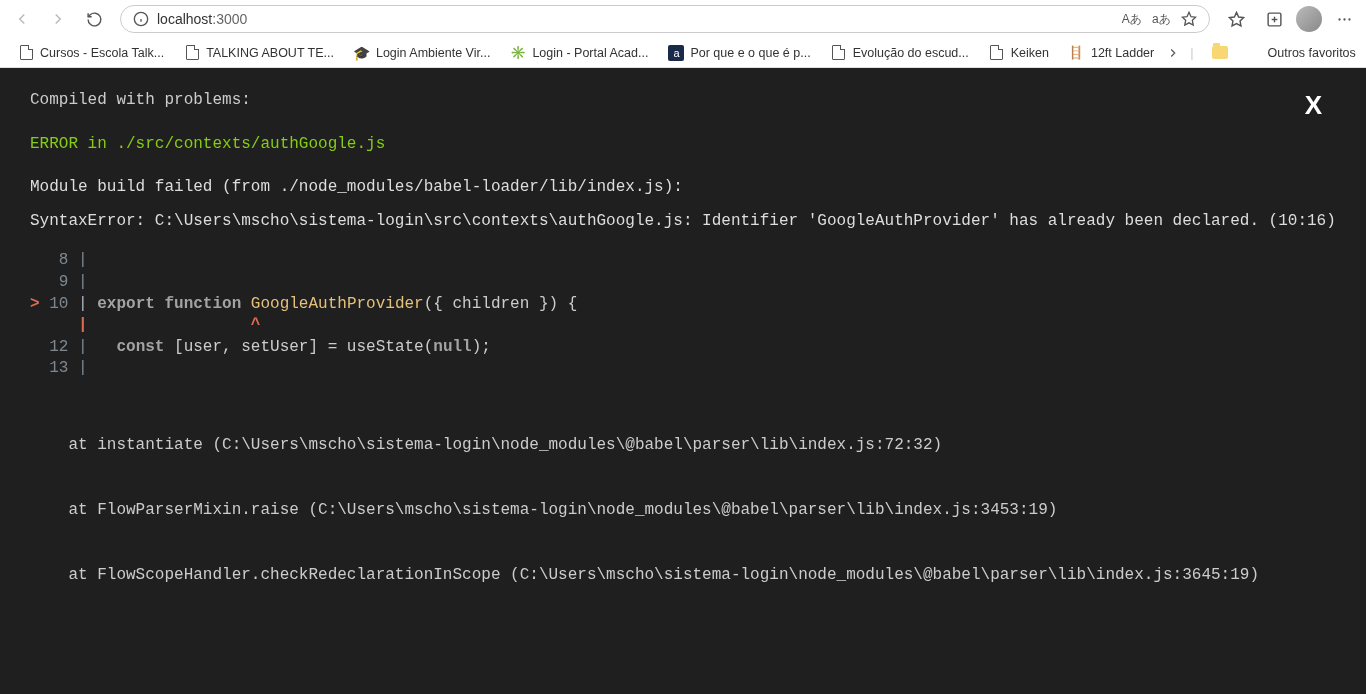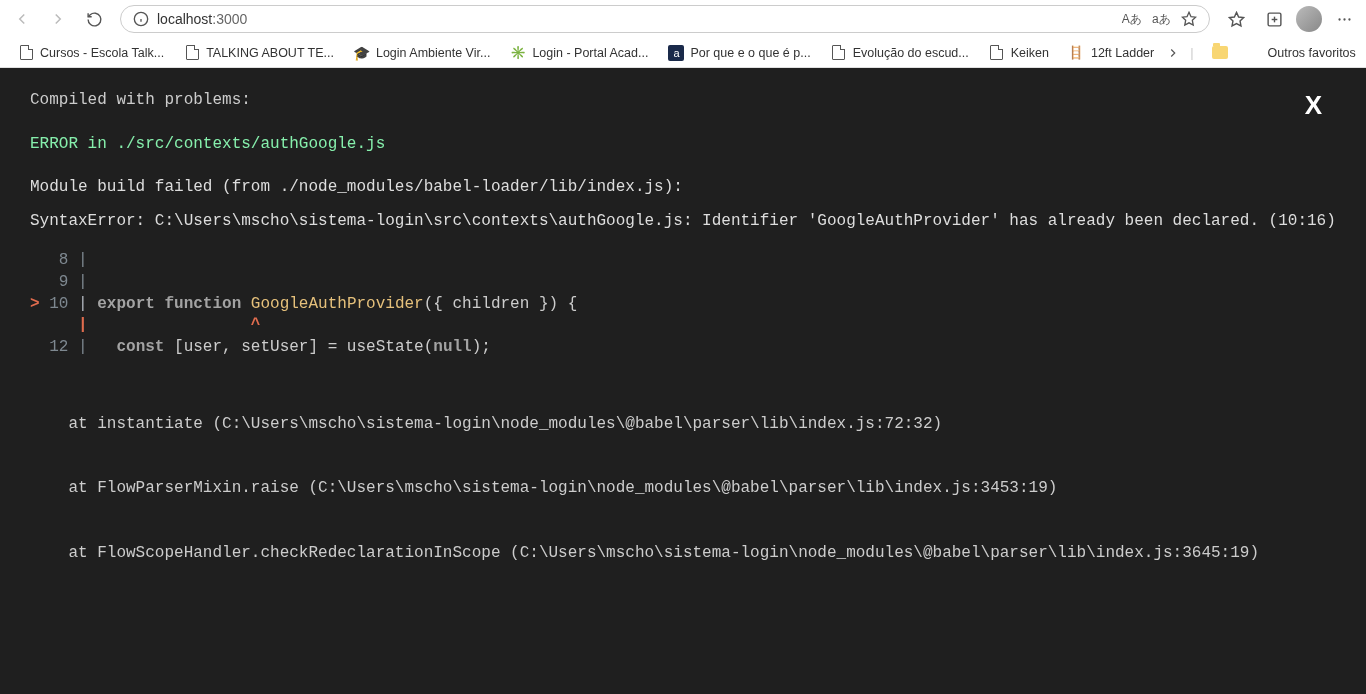--- a/index.html
+++ b/index.html
@@ -36,21 +36,21 @@
     height: calc(694px - 38px - 30px);
     color: #ccc;
     font-family: Consolas, 'Courier New', monospace;
     font-size: 16px;
     line-height: 1.35;
     padding: 22px 30px;
     overflow: hidden;
   }
   .close-x { position: absolute; top: 20px; right: 44px; color: #fff; font-size: 26px; font-weight: bold; font-family: Arial, sans-serif; }
   .heading { color: #ccc; margin-bottom: 22px; }
-  .err-line { color: #86efac; margin-bottom: 22px; }
+  .err-line { color: #84cc16; margin-bottom: 22px; }
   .white { color: #ddd; margin-top: 12px; }
   .code-block { margin-top: 8px; }
   .code-row { white-space: pre; }
   .ln { color: #7e8890; }
   .gutter { color: #b3b8c0; }
   .kw { color: #a3a3a3; font-weight: bold; }
   .fn { color: #e5c07b; }
   .paren { color: #ccc; }
   .marker { color: #e06c4e; font-weight: bold; }
   .caret { color: #e06c4e; font-weight: bold; }
@@ -186,20 +186,21 @@
   <div class="err-line">ERROR in ./src/contexts/authGoogle.js</div>
   <div class="white">Module build failed (from ./node_modules/babel-loader/lib/index.js):</div>
   <div class="white">SyntaxError: C:\Users\mscho\sistema-login\src\contexts\authGoogle.js: Identifier 'GoogleAuthProvider' has already been declared. (10:16)</div>
 
   <div class="code-block" style="margin-top:18px;">
     <div class="code-row"><span class="ln">   8 |</span></div>
     <div class="code-row"><span class="ln">   9 |</span></div>
     <div class="code-row"><span class="marker">&gt; </span><span class="ln">10</span><span class="gutter"> | </span><span class="kw">export</span><span> </span><span class="kw">function</span><span> </span><span class="fn">GoogleAuthProvider</span><span class="paren">({ children }) {</span></div>
     <div class="code-row"><span class="caret">     |                 ^</span></div>
     <div class="code-row"><span class="ln">  12 |   </span><span class="kw">const</span><span class="paren"> [user, setUser] = useState(</span><span class="kw">null</span><span class="paren">);</span></div>
+    <div class="code-row"><span class="ln">  13 |</span></div>
   </div>
 
   <div class="stack">
     <div>    at instantiate (C:\Users\mscho\sistema-login\node_modules\@babel\parser\lib\index.js:72:32)</div>
     <div>    at FlowParserMixin.raise (C:\Users\mscho\sistema-login\node_modules\@babel\parser\lib\index.js:3453:19)</div>
     <div>    at FlowScopeHandler.checkRedeclarationInScope (C:\Users\mscho\sistema-login\node_modules\@babel\parser\lib\index.js:3645:19)</div>
     
     
     
     

